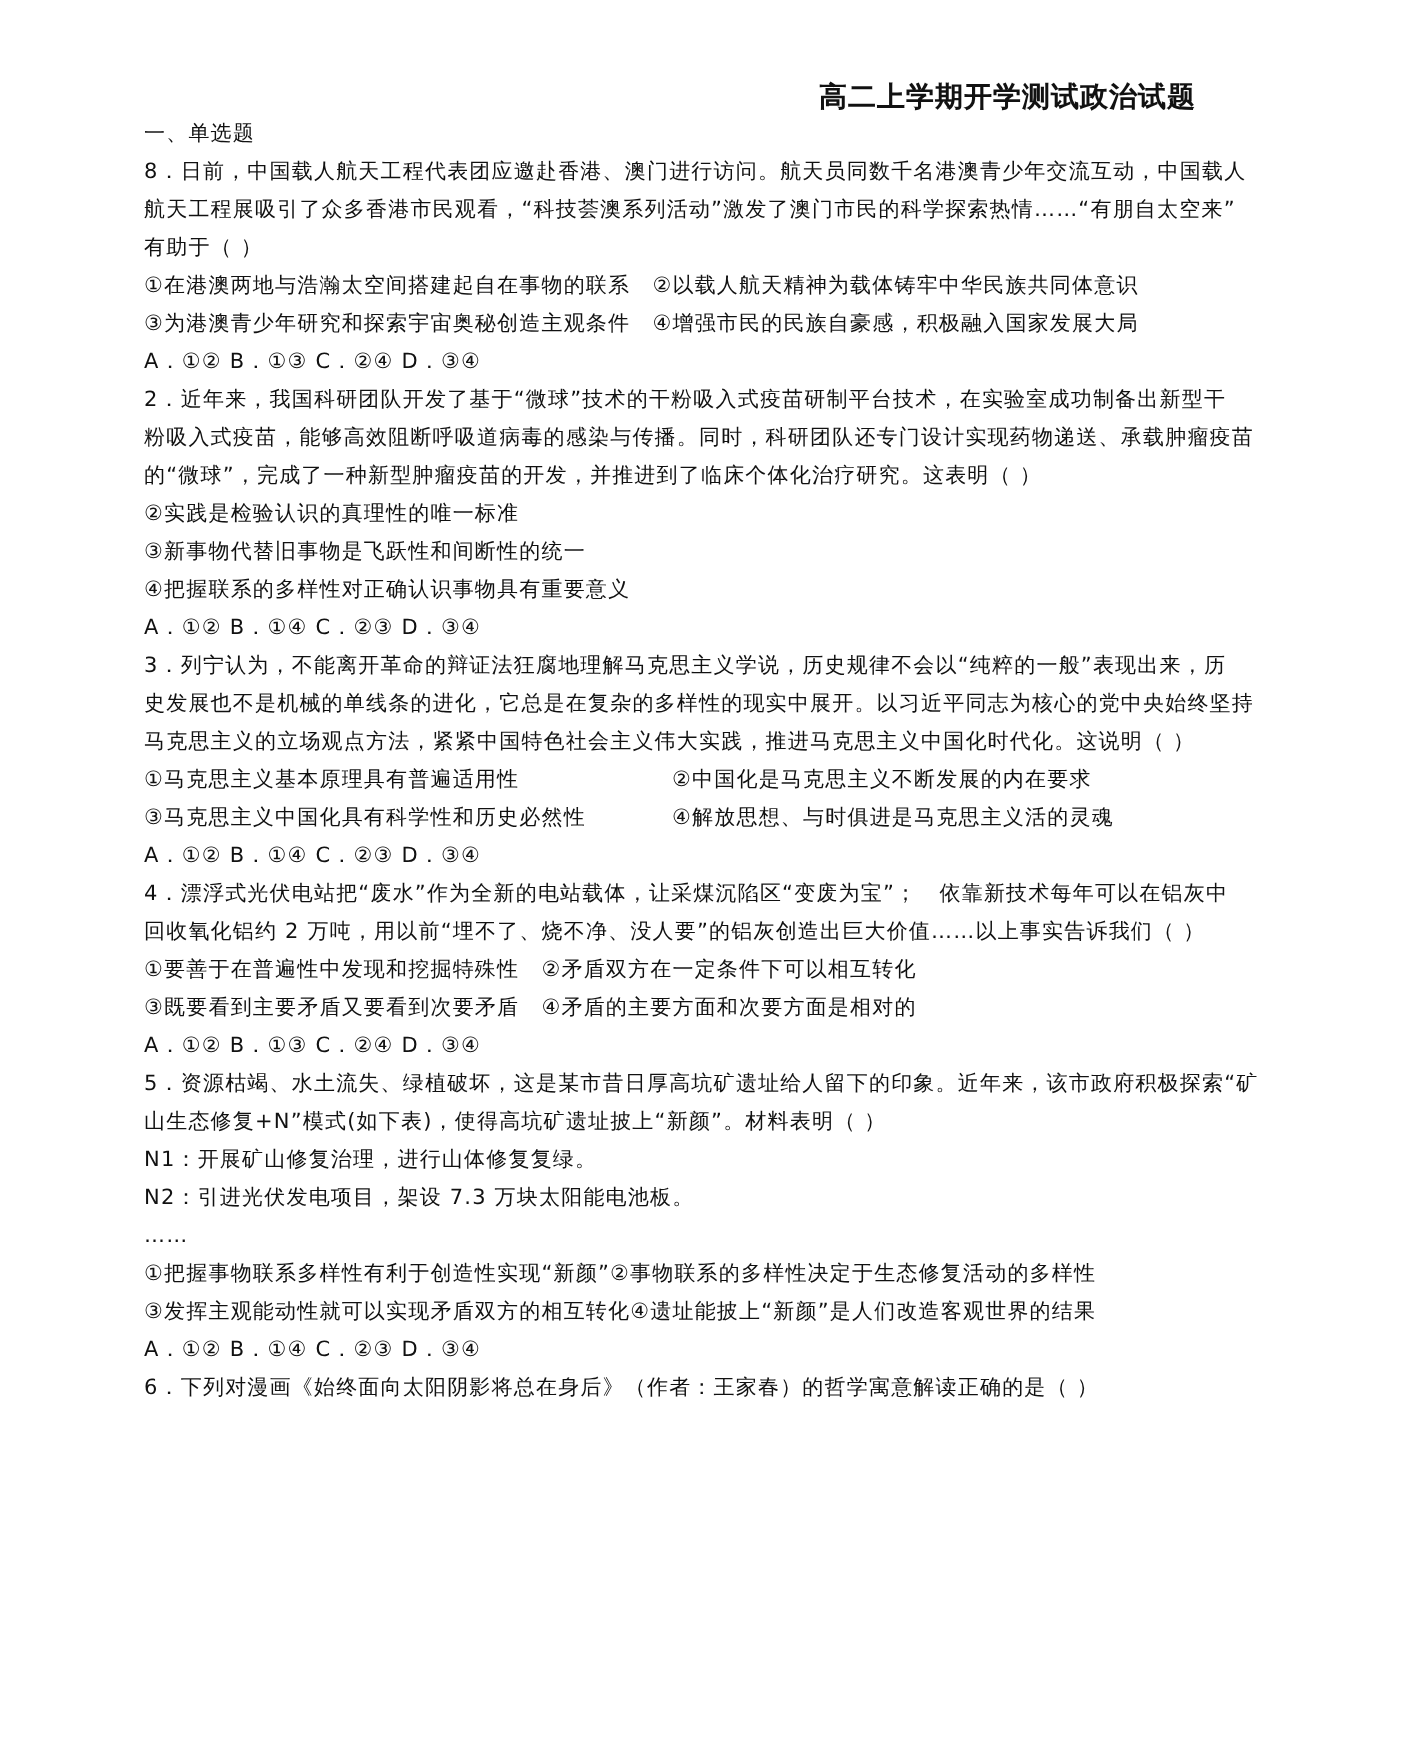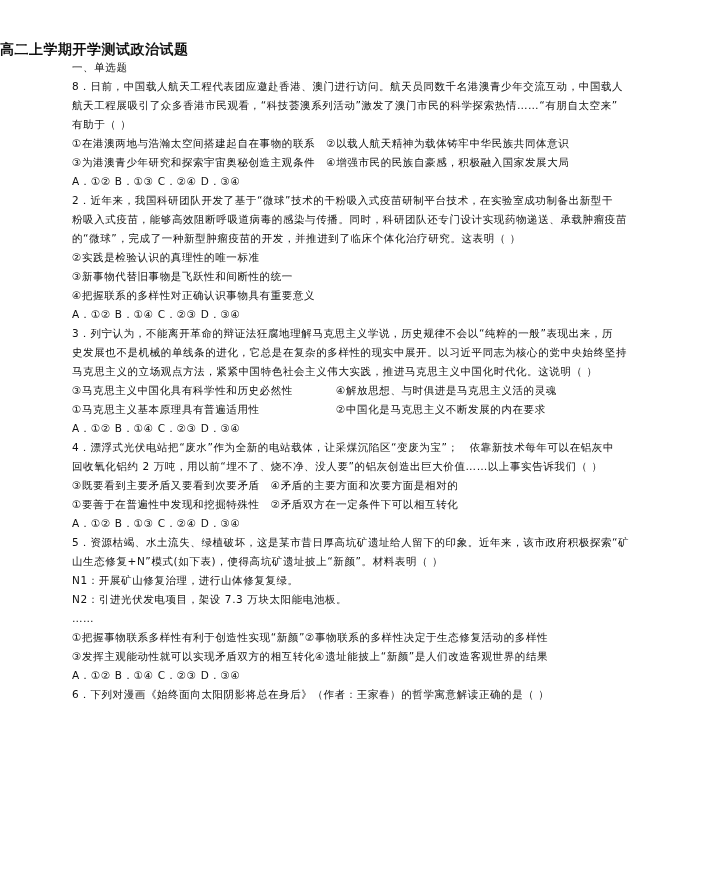--- a/index.html
+++ b/index.html
@@ -1,20 +1,20 @@
 <!DOCTYPE html>
 <html><head>
   <meta charset="utf-8">
   <style>
     html, body { margin: 0; padding: 0; background: #ffffff; }
     body { width: 701px; height: 877px; position: relative; overflow: hidden;
       font-family: "DejaVu Sans", "Liberation Sans", sans-serif; color: #111; }
     .page { position: absolute; left: 0; top: 0; width: 701px; height: 877px; background: #fff; }
-    .title { position: absolute; top: 40px; left: 0; width: 570px; text-align: left;
-      font-size: 14px; font-weight: bold; letter-spacing: 0.5px; line-height: 18px; }
+    .title { position: absolute; top: 40px; left: 0; width: 570px; text-align: right;
+      font-size: 14px; font-weight: bold; letter-spacing: 0.5px; line-height: 18px; padding-left: 28px; }
     .body { position: absolute; left: 36px; top: 58px; width: 560px; margin-left: 36px; }
     .ln { font-size: 10.5px; line-height: 19px; height: 19px; white-space: nowrap; letter-spacing: 0.6px; }
     .two-col { display: flex; }
     .two-col .c1 { width: 264px; }
   </style>
 </head>
 <body>
 
 <div class="page">
   <div class="title">高二上学期开学测试政治试题</div>
@@ -39,35 +39,35 @@
       <div class="ln">③新事物代替旧事物是飞跃性和间断性的统一</div>
       <div class="ln">④把握联系的多样性对正确认识事物具有重要意义</div>
       <div class="ln">A．①②  B．①④  C．②③  D．③④</div>
     </div>
 
     <div class="q">
       <div class="ln">3．列宁认为，不能离开革命的辩证法狂腐地理解马克思主义学说，历史规律不会以“纯粹的一般”表现出来，历</div>
       <div class="ln">史发展也不是机械的单线条的进化，它总是在复杂的多样性的现实中展开。以习近平同志为核心的党中央始终坚持</div>
       <div class="ln">马克思主义的立场观点方法，紧紧中国特色社会主义伟大实践，推进马克思主义中国化时代化。这说明（ ）</div>
       <div class="ln two-col">
+        <span class="c1">①马克思主义基本原理具有普遍适用性</span>
+        <span class="c2">②中国化是马克思主义不断发展的内在要求</span>
+      </div>
+      <div class="ln two-col">
         <span class="c1">③马克思主义中国化具有科学性和历史必然性</span>
         <span class="c2">④解放思想、与时俱进是马克思主义活的灵魂</span>
-      </div>
-      <div class="ln two-col">
-        <span class="c1">①马克思主义基本原理具有普遍适用性</span>
-        <span class="c2">②中国化是马克思主义不断发展的内在要求</span>
       </div>
       <div class="ln">A．①②  B．①④  C．②③  D．③④</div>
     </div>
 
     <div class="q">
       <div class="ln">4．漂浮式光伏电站把“废水”作为全新的电站载体，让采煤沉陷区“变废为宝”；　依靠新技术每年可以在铝灰中</div>
       <div class="ln">回收氧化铝约 2 万吨，用以前“埋不了、烧不净、没人要”的铝灰创造出巨大价值……以上事实告诉我们（ ）</div>
+      <div class="ln">①要善于在普遍性中发现和挖掘特殊性　②矛盾双方在一定条件下可以相互转化</div>
       <div class="ln">③既要看到主要矛盾又要看到次要矛盾　④矛盾的主要方面和次要方面是相对的</div>
-      <div class="ln">①要善于在普遍性中发现和挖掘特殊性　②矛盾双方在一定条件下可以相互转化</div>
       <div class="ln">A．①②  B．①③  C．②④  D．③④</div>
     </div>
 
     <div class="q">
       <div class="ln">5．资源枯竭、水土流失、绿植破坏，这是某市昔日厚高坑矿遗址给人留下的印象。近年来，该市政府积极探索“矿</div>
       <div class="ln">山生态修复+N”模式(如下表)，使得高坑矿遗址披上“新颜”。材料表明（ ）</div>
       <div class="ln">N1：开展矿山修复治理，进行山体修复复绿。</div>
       <div class="ln">N2：引进光伏发电项目，架设 7.3 万块太阳能电池板。</div>
       <div class="ln">……</div>
       <div class="ln">①把握事物联系多样性有利于创造性实现“新颜”②事物联系的多样性决定于生态修复活动的多样性</div>

